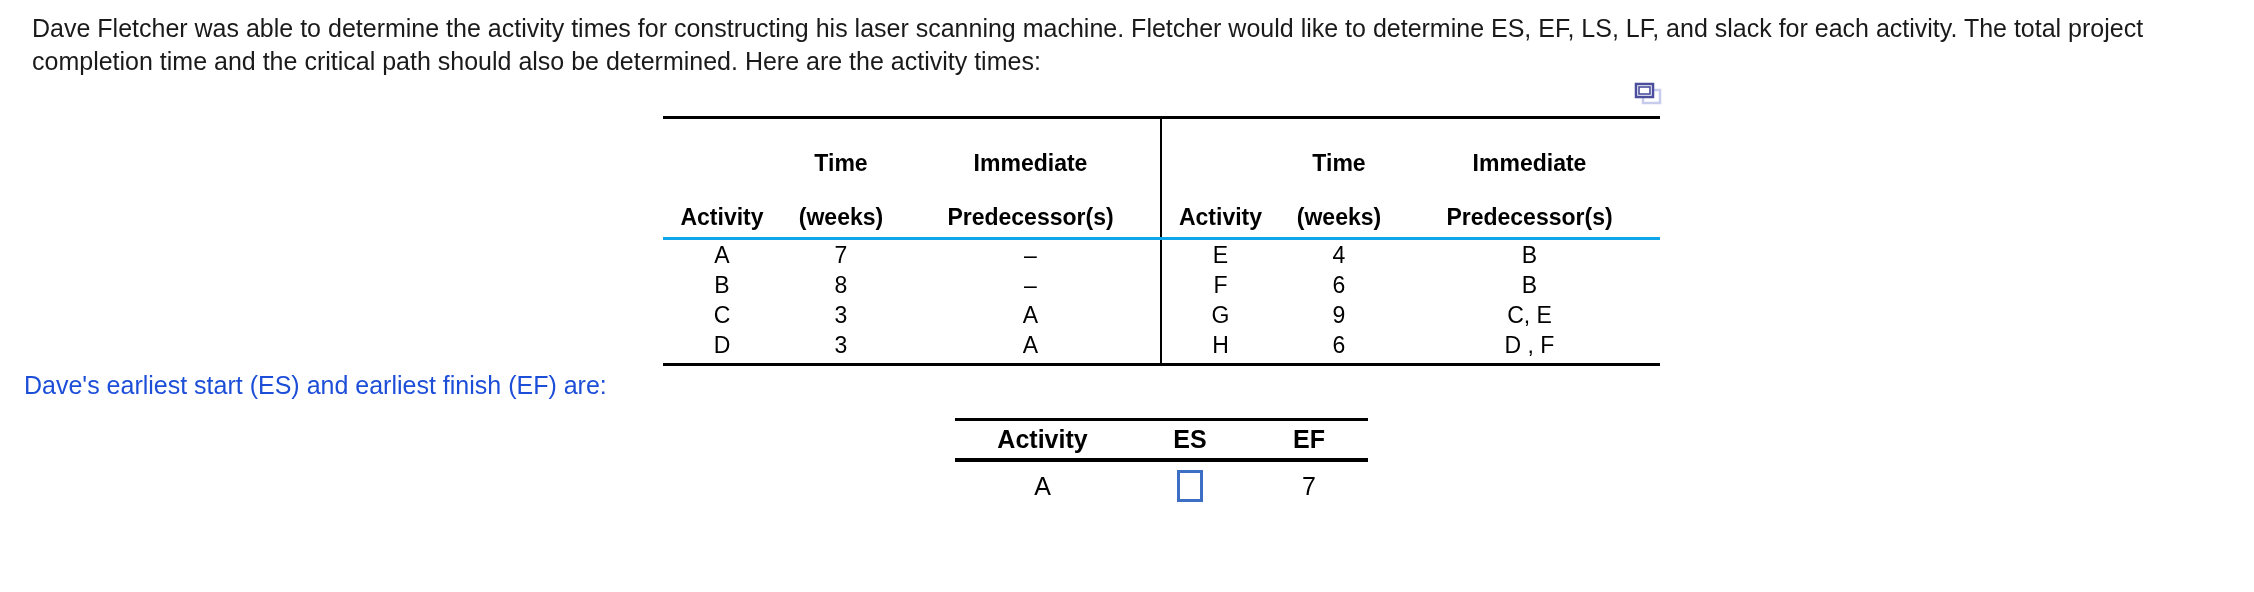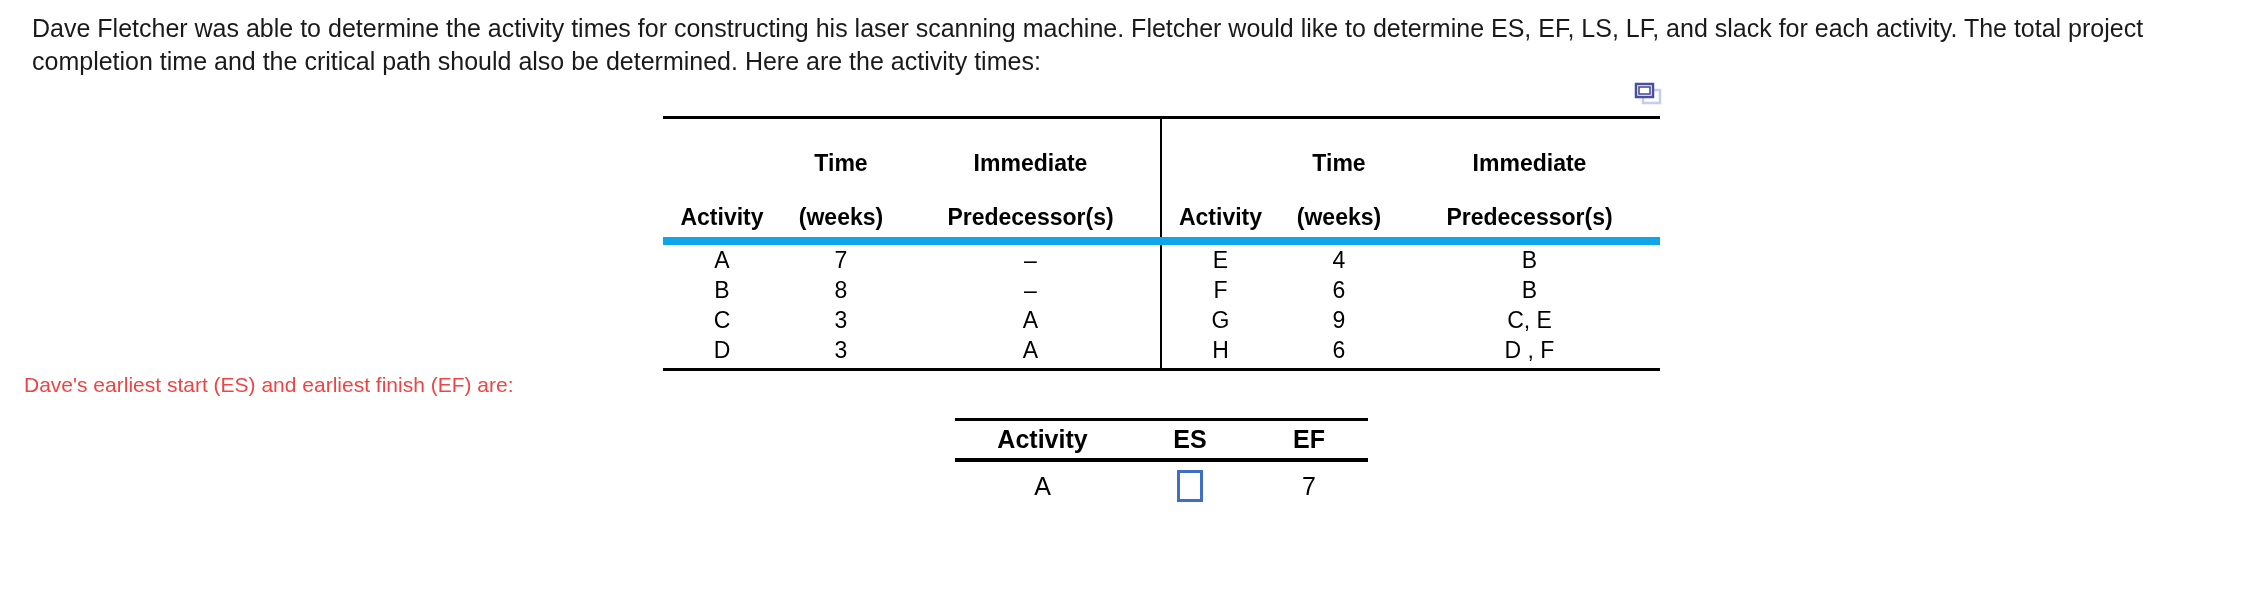--- a/index.html
+++ b/index.html
@@ -45,21 +45,21 @@
     font-weight: bold;
     font-size: 23px;
     line-height: 27px;
     padding: 4px 0 6px 0;
     vertical-align: bottom;
     text-align: center;
     white-space: pre-line;
   }
   table.act thead tr.head-row th {
     border-top: 3px solid #000;
-    border-bottom: 8px solid #0ea5e9;
+    border-bottom: 3px solid #0ea5e9;
   }
   table.act tbody td {
     text-align: center;
     font-size: 23px;
     line-height: 24px;
     padding: 3px 0 3px 0;
     font-weight: normal;
   }
   table.act tbody tr:last-child td {
     border-bottom: 3px solid #000;
@@ -84,23 +84,23 @@
     top: 82px;
     width: 28px;
     height: 24px;
   }
 
   
   .prompt2 {
     position: absolute;
     left: 24px;
     top: 370px;
-    font-size: 21px;
+    font-size: 25px;
     line-height: 30px;
-    color: #ef4444;
+    color: #1d4ed8;
   }
 
   
   .ans-table-wrap {
     position: absolute;
     left: 955px;
     top: 418px;
     width: 413px;
   }
   table.ans {

